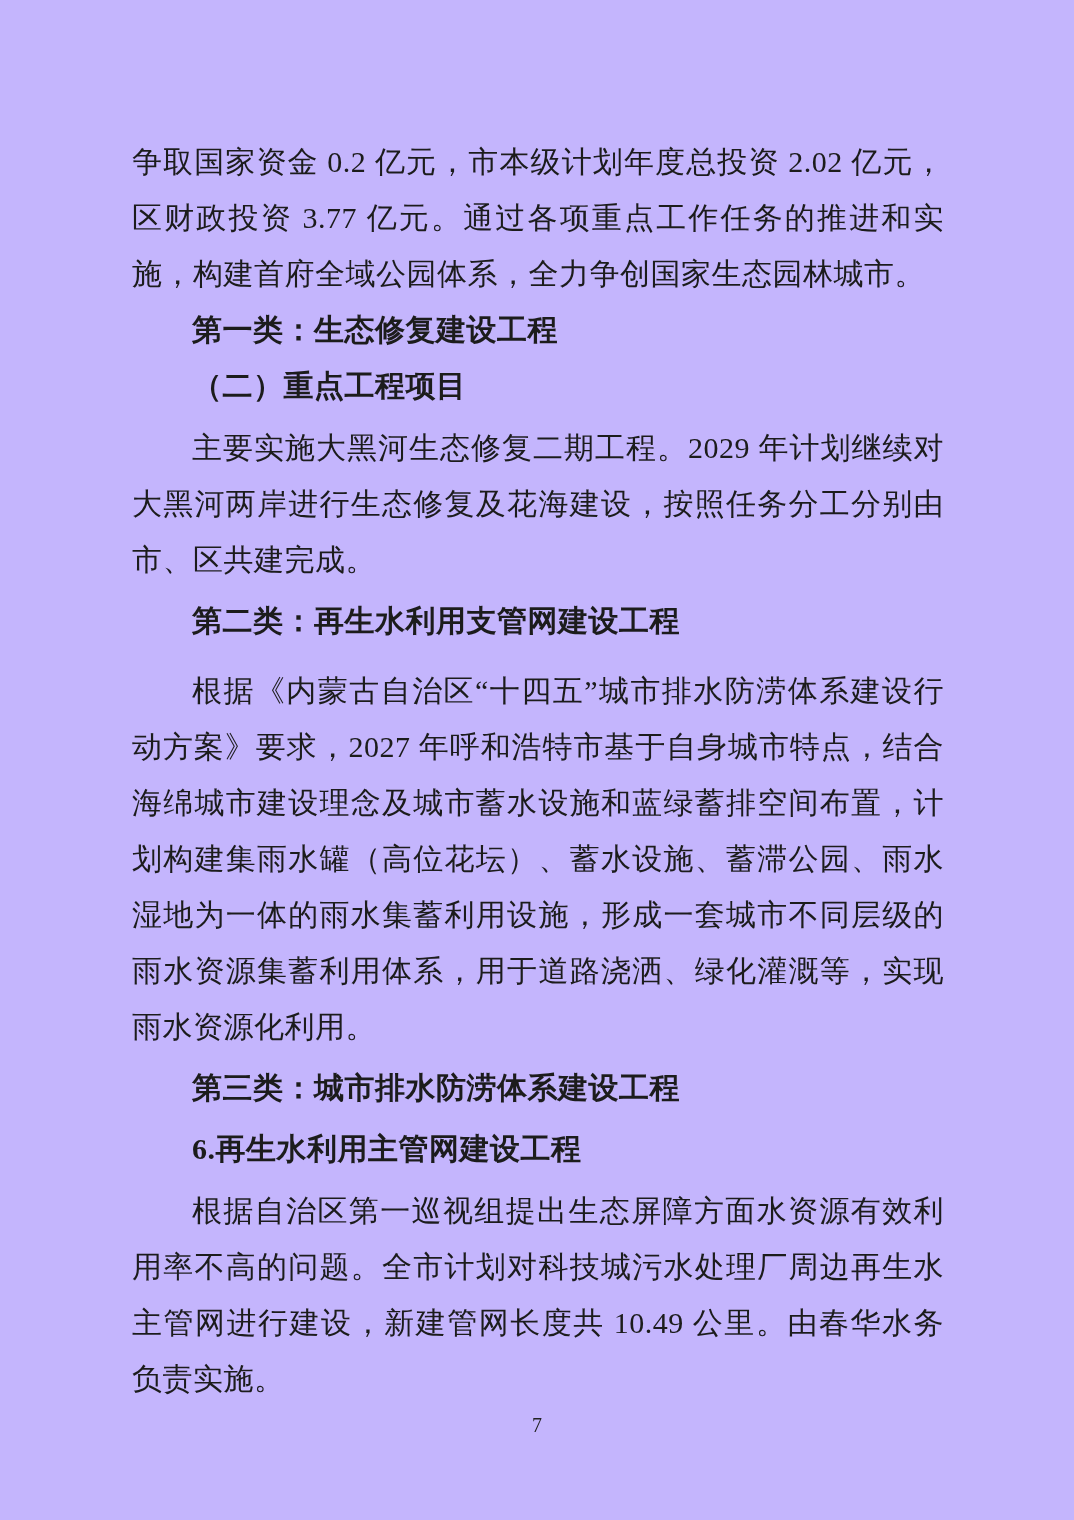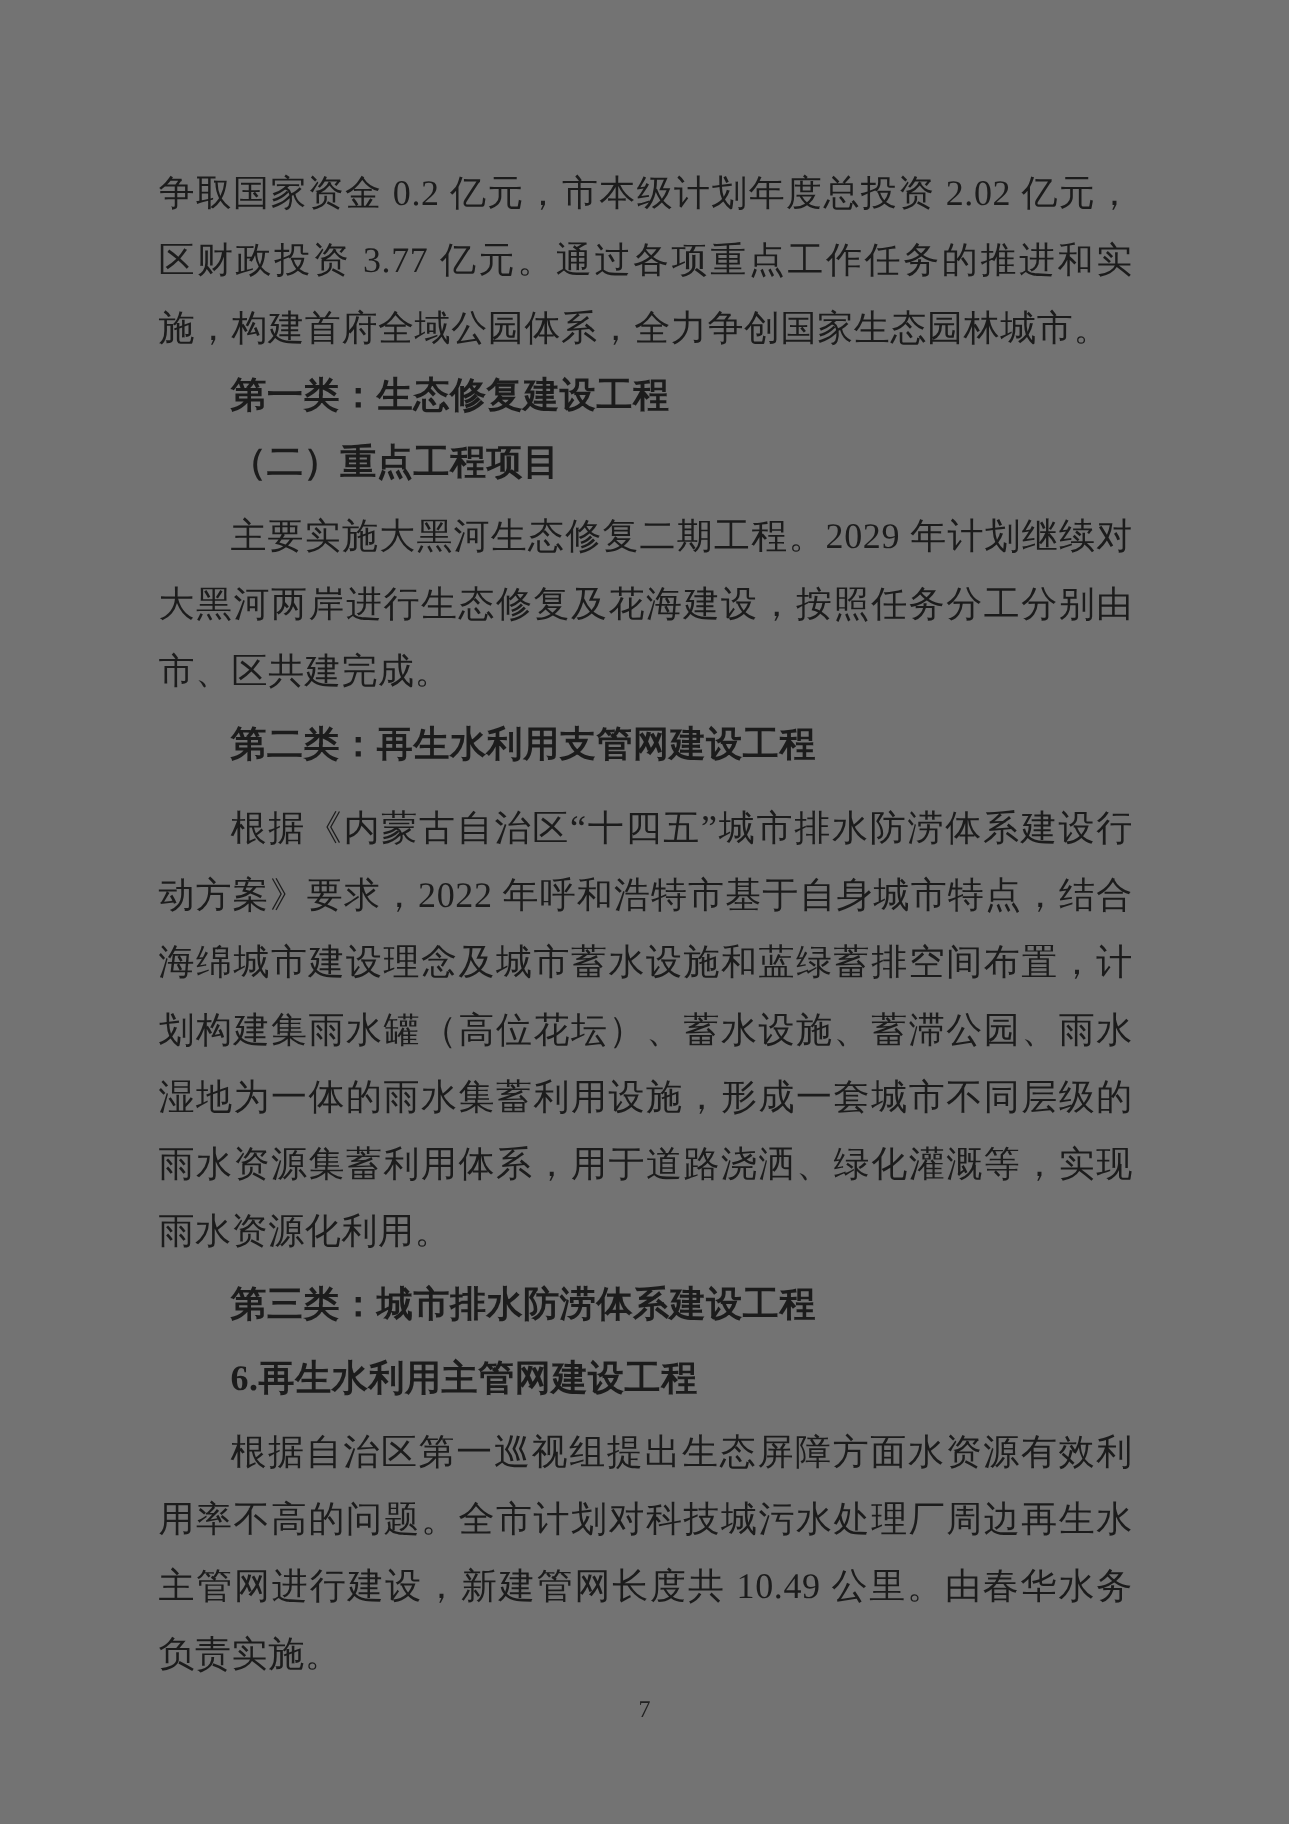--- a/index.html
+++ b/index.html
@@ -5,21 +5,21 @@
   html, body {
     margin: 0;
     padding: 0;
     background: #ffffff;
   }
   .page {
     position: relative;
     width: 1074px;
     height: 1520px;
     margin: 0 auto;
-    background: #737373;
+    background: #c4b5fd;
     box-sizing: border-box;
     padding: 134px 130px 0 132px;
     color: #1c1c1c;
     font-family: "Liberation Serif", "DejaVu Serif", serif;
     font-size: 30px;
     line-height: 56px;
     text-align: justify;
   }
   .para {
     margin: 0;
@@ -59,21 +59,21 @@
   <p class="para no-indent">争取国家资金 0.2 亿元，市本级计划年度总投资 2.02 亿元，区财政投资 3.77 亿元。通过各项重点工作任务的推进和实施，构建首府全域公园体系，全力争创国家生态园林城市。</p>
 
   <p class="hd">第一类：生态修复建设工程</p>
 
   <p class="hd">（二）重点工程项目</p>
 
   <p class="para after-hd">主要实施大黑河生态修复二期工程。2029 年计划继续对大黑河两岸进行生态修复及花海建设，按照任务分工分别由市、区共建完成。</p>
 
   <p class="hd sp-sm">第二类：再生水利用支管网建设工程</p>
 
-  <p class="para" style="margin-top: 14px;">根据《内蒙古自治区“十四五”城市排水防涝体系建设行动方案》要求，2022 年呼和浩特市基于自身城市特点，结合海绵城市建设理念及城市蓄水设施和蓝绿蓄排空间布置，计划构建集雨水罐（高位花坛）、蓄水设施、蓄滞公园、雨水湿地为一体的雨水集蓄利用设施，形成一套城市不同层级的雨水资源集蓄利用体系，用于道路浇洒、绿化灌溉等，实现雨水资源化利用。</p>
+  <p class="para" style="margin-top: 14px;">根据《内蒙古自治区“十四五”城市排水防涝体系建设行动方案》要求，2027 年呼和浩特市基于自身城市特点，结合海绵城市建设理念及城市蓄水设施和蓝绿蓄排空间布置，计划构建集雨水罐（高位花坛）、蓄水设施、蓄滞公园、雨水湿地为一体的雨水集蓄利用设施，形成一套城市不同层级的雨水资源集蓄利用体系，用于道路浇洒、绿化灌溉等，实现雨水资源化利用。</p>
 
   <p class="hd sp-sm">第三类：城市排水防涝体系建设工程</p>
 
   <p class="hd sp-sm">6.再生水利用主管网建设工程</p>
 
   <p class="para after-hd">根据自治区第一巡视组提出生态屏障方面水资源有效利用率不高的问题。全市计划对科技城污水处理厂周边再生水主管网进行建设，新建管网长度共 10.49 公里。由春华水务负责实施。</p>
 
 
   <div class="page-footer">7</div>
 

